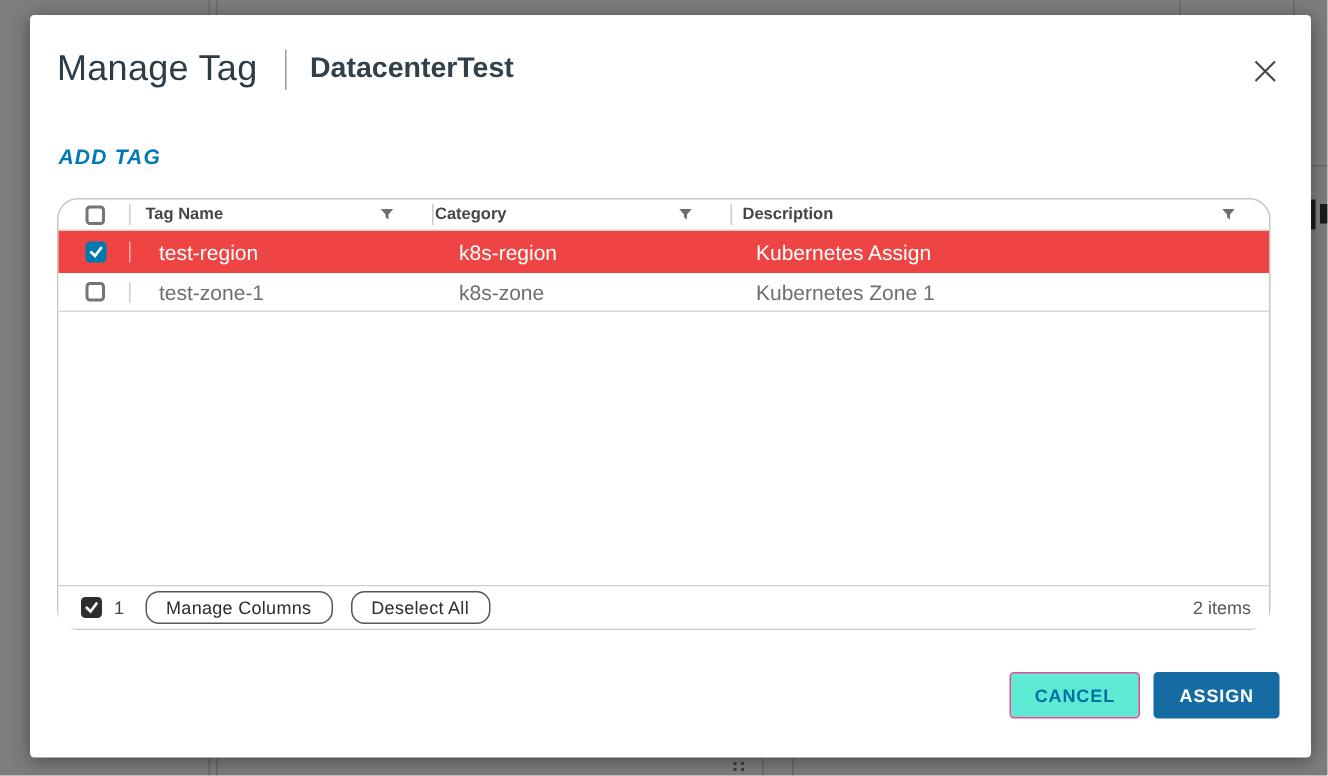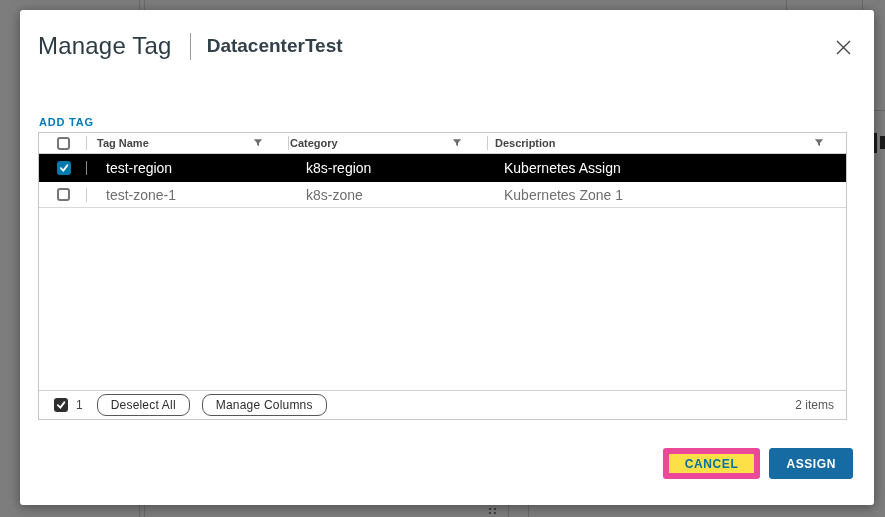--- a/index.html
+++ b/index.html
@@ -21,40 +21,40 @@
     background:#ffffff; border-radius:3px;
     box-shadow:0 2px 12px rgba(0,0,0,0.4);
   }
   .title-row { position:absolute; left:18px; top:22px; display:flex; align-items:center; }
   .modal-title { font-size:24px; font-weight:500; color:#2d3b45; letter-spacing:0.2px; }
   .title-divider { width:1px; height:27px; background:#9b9b9b; margin:0 16px 0 18px; }
   .modal-subtitle { font-size:19px; font-weight:700; color:#314049; }
   .close-btn { position:absolute; right:22px; top:28px; width:18px; height:18px; cursor:pointer;
                display:flex; align-items:center; justify-content:center; background:none; border:none; }
 
-  .add-tag-link { position:absolute; left:19px; top:106px; font-size:11px; font-weight:700;
-                  color:#0079b8; letter-spacing:0.8px; cursor:pointer; }
+  .add-tag-link { position:absolute; left:19px; top:86px; font-size:14px; font-weight:700;
+                  color:#0079b8; letter-spacing:0.8px; cursor:pointer;font-style:italic; }
 
   
   .grid { position:absolute; left:18px; top:122px; width:809px; height:288px;
-          border:1px solid #c6c6c6; border-radius:0; display:flex; flex-direction:column;
+          border:1px solid #c6c6c6; border-radius:14px; display:flex; flex-direction:column;
           background:#fff; }
   .grid-header { display:flex; height:21px; border-bottom:1px solid #cfcfcf; align-items:center; }
   .hcell { position:relative; display:flex; align-items:center; height:100%;
            font-size:11px; font-weight:700; color:#454545; }
   .hcell .sep, .rcell .sep { position:absolute; left:0; top:50%; transform:translateY(-50%);
            width:1px; height:14px; background:#cccccc; }
   .c-check { width:47px; flex:none; justify-content:flex-start; padding-left:18px; }
   .c-tag   { width:202px; flex:none; padding-left:11px; }
   .c-cat   { width:199px; flex:none; padding-left:2px; }
   .c-desc  { flex:1; padding-left:8px; }
   .funnel { margin-left:auto; margin-right:25px; display:flex; cursor:pointer; }
 
   .grid-row { display:flex; align-items:center; font-size:14px; cursor:pointer; }
-  .row-selected { height:28px; background:#000000; color:#ffffff; }
+  .row-selected { height:28px; background:#ef4444; color:#ffffff; }
   .row-selected .sep { background:rgba(255,255,255,0.55); }
   .row-plain { height:26px; color:#6e6e6e; border-bottom:1px solid #d9d9d9; background:#fff; }
   .rcell { position:relative; display:flex; align-items:center; height:100%; }
   .r-check { width:47px; flex:none; padding-left:18px; }
   .r-tag { width:202px; flex:none; padding-left:20px; }
   .r-cat { width:199px; flex:none; padding-left:18px;align-items:center; }
   .r-desc { flex:1; padding-left:17px; }
 
   .grid-empty { flex:1; background:#fff; }
 
@@ -72,21 +72,21 @@
          align-items:center; justify-content:center; cursor:pointer; }
   .cbx-empty { border:2px solid #757575; background:#fff; width:13px; height:13px; }
   .cbx-blue { background:#0079ad; }
   .cbx-dark { background:#2e2e2e; }
 
   
   .actions { position:absolute; right:21px; bottom:26px; display:flex; gap:9px; }
   .btn { height:31px; min-width:78px; padding:0 16px; font-size:12px; font-weight:700;
          letter-spacing:0.6px; border-radius:3px; cursor:pointer;
          font-family:"Liberation Sans", sans-serif; }
-  .btn-outline { background:#fde047; color:#0072a3; border:6px solid #ec4899; }
+  .btn-outline { background:#5eead4; color:#0072a3; border:1px solid #ec4899; }
   .btn-primary { background:#176ba3; color:#ffffff; border:1px solid #176ba3; }
 </style>
 </head>
 <body>
 
 <div>
   <div class="bg-vline" style="left:139px; top:0; height:10px;"></div>
   <div class="bg-vline" style="left:144px; top:0; height:10px;"></div>
   <div class="bg-vline" style="left:786px; top:0; height:10px;"></div>
   <div class="bg-vline" style="left:862px; top:0; height:10px;"></div>
@@ -192,22 +192,22 @@
 
     <div class="grid-empty"></div>
 
     <div class="grid-footer">
       <span class="cbx cbx-dark">
         <svg width="10" height="10" viewBox="0 0 12 12">
             <path d="M2.2 6.2l3 3 4.8-6.4" stroke="#ffffff" stroke-width="2.2" fill="none" stroke-linecap="round"></path>
           </svg>
       </span>
       <span class="footer-count">1</span>
+      <button class="pill-btn">Manage Columns</button>
       <button class="pill-btn">Deselect All</button>
-      <button class="pill-btn">Manage Columns</button>
       <span class="items-label">2 items</span>
     </div>
   </div>
 
   <div class="actions">
     <button class="btn btn-outline">CANCEL</button>
     <button class="btn btn-primary">ASSIGN</button>
   </div>
 
 </div>

